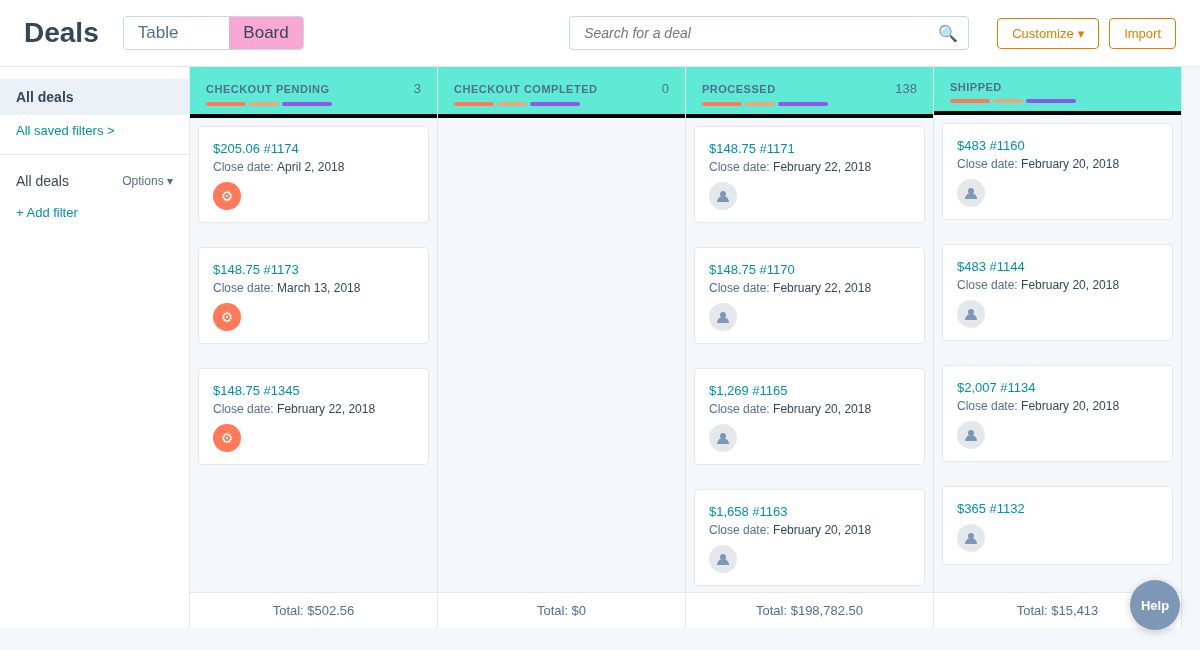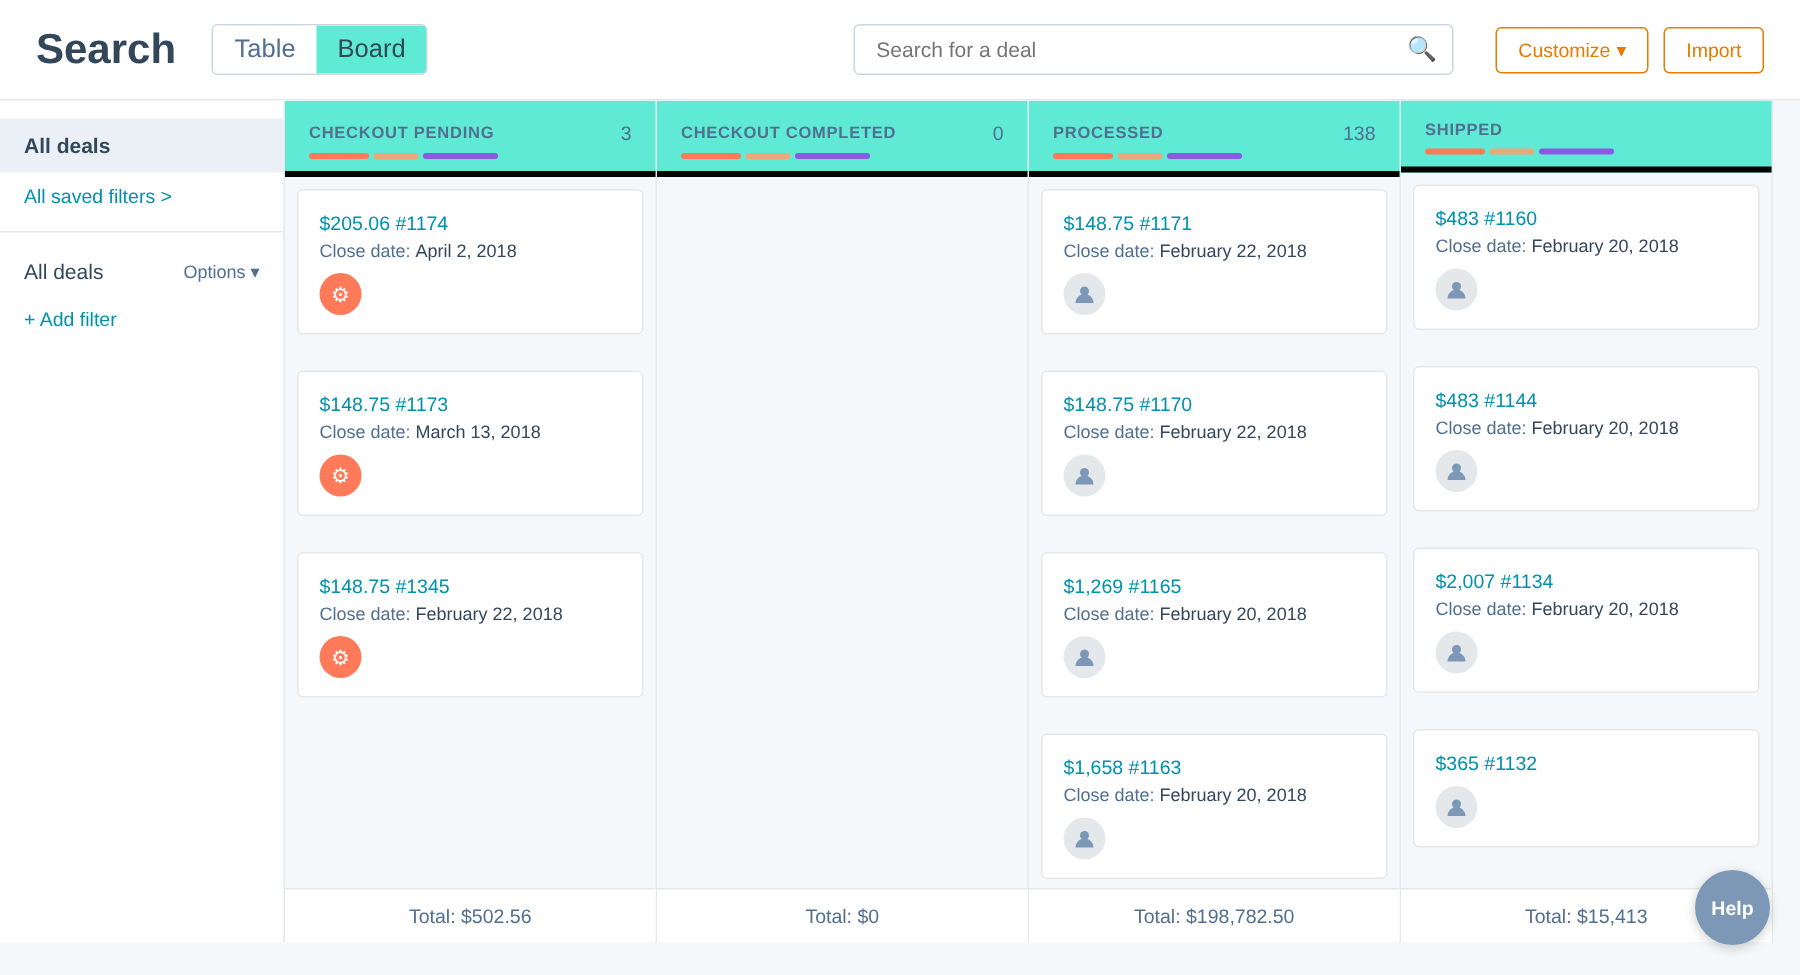--- a/index.html
+++ b/index.html
@@ -3,23 +3,23 @@
   <meta charset="utf-8">
   <style>
     * { box-sizing: border-box; margin: 0; padding: 0; }
     body { font-family: -apple-system, BlinkMacSystemFont, 'Segoe UI', sans-serif; background: #f5f8fa; color: #33475b; font-size: 14px; }
 
     
     .header { background: #fff; padding: 16px 24px; display: flex; align-items: center; gap: 16px; border-bottom: 1px solid #e5e8eb; }
     .page-title { font-size: 28px; font-weight: 700; color: #33475b; margin-right: 8px; }
     .view-toggle { display: flex; border: 1px solid #cbd6e2; border-radius: 4px; overflow: hidden; }
     .view-btn { padding: 6px 14px; background: #fff; border: none; cursor: pointer; font-size: 17px; color: #516f90; }
-    .view-btn.active { background: #5eead4; color: #33475b; font-weight: 500; }
+    .view-btn.active { background: #f9a8d4; color: #33475b; font-weight: 500; margin-left: 37px; }
     .search-bar { flex: 1; max-width: 400px; margin-left: auto; position: relative; display: flex; align-items: center; border: 1px solid #cbd6e2; border-radius: 4px; background: #fff; padding: 0 10px; }
-    .search-bar input { border: none; outline: none; font-size: 14px; color: #0c4a6e; width: 100%; padding: 8px 4px; background: transparent; }
+    .search-bar input { border: none; outline: none; font-size: 14px; color: #0c4a6e; width: 100%; padding: 8px 4px; background: transparent; font-style: italic; }
     .search-icon { color: #7c98b6; font-size: 16px; }
     .header-actions { display: flex; gap: 10px; margin-left: 12px; }
     .btn-outline { padding: 7px 14px; border: 1px solid #e57c00; border-radius: 4px; background: #fff; color: #e57c00; font-size: 13px; cursor: pointer; display: flex; align-items: flex-end; gap: 4px; }
     .btn-primary { padding: 7px 16px; border: none; border-radius: 4px; background: #ff7a59; color: #fff; font-size: 13px; font-weight: 600; cursor: pointer; }
 
     
     .main { display: flex; height: calc(650px - 89px); overflow: hidden; }
 
     
     .sidebar { width: 190px; background: #fff; border-right: 1px solid #e5e8eb; padding: 12px 0; flex-shrink: 0; }
@@ -51,21 +51,21 @@
 
     .column-footer { padding: 10px 16px; background: #fff; border-top: 1px solid #e5e8eb; font-size: 13px; color: #516f90; text-align: center; flex-shrink: 0; }
 
     
     .help-btn { position: fixed; bottom: 20px; right: 20px; width: 50px; height: 50px; border-radius: 25px; background: #7c98b6; color: #fff; display: flex; align-items: center; justify-content: center; font-size: 13px; font-weight: 600; cursor: pointer; box-shadow: 0 2px 8px rgba(0,0,0,0.2); }
   </style>
 </head>
 <body>
 
 <div class="header">
-  <span class="page-title">Search</span>
+  <span class="page-title">Deals</span>
   <div class="view-toggle">
     <button class="view-btn">Table</button>
     <button class="view-btn active">Board</button>
   </div>
   <div class="search-bar">
     <input type="text" placeholder="Search for a deal" style="">
     <span class="search-icon">🔍</span>
   </div>
   <div class="header-actions">
     <button class="btn-outline">

